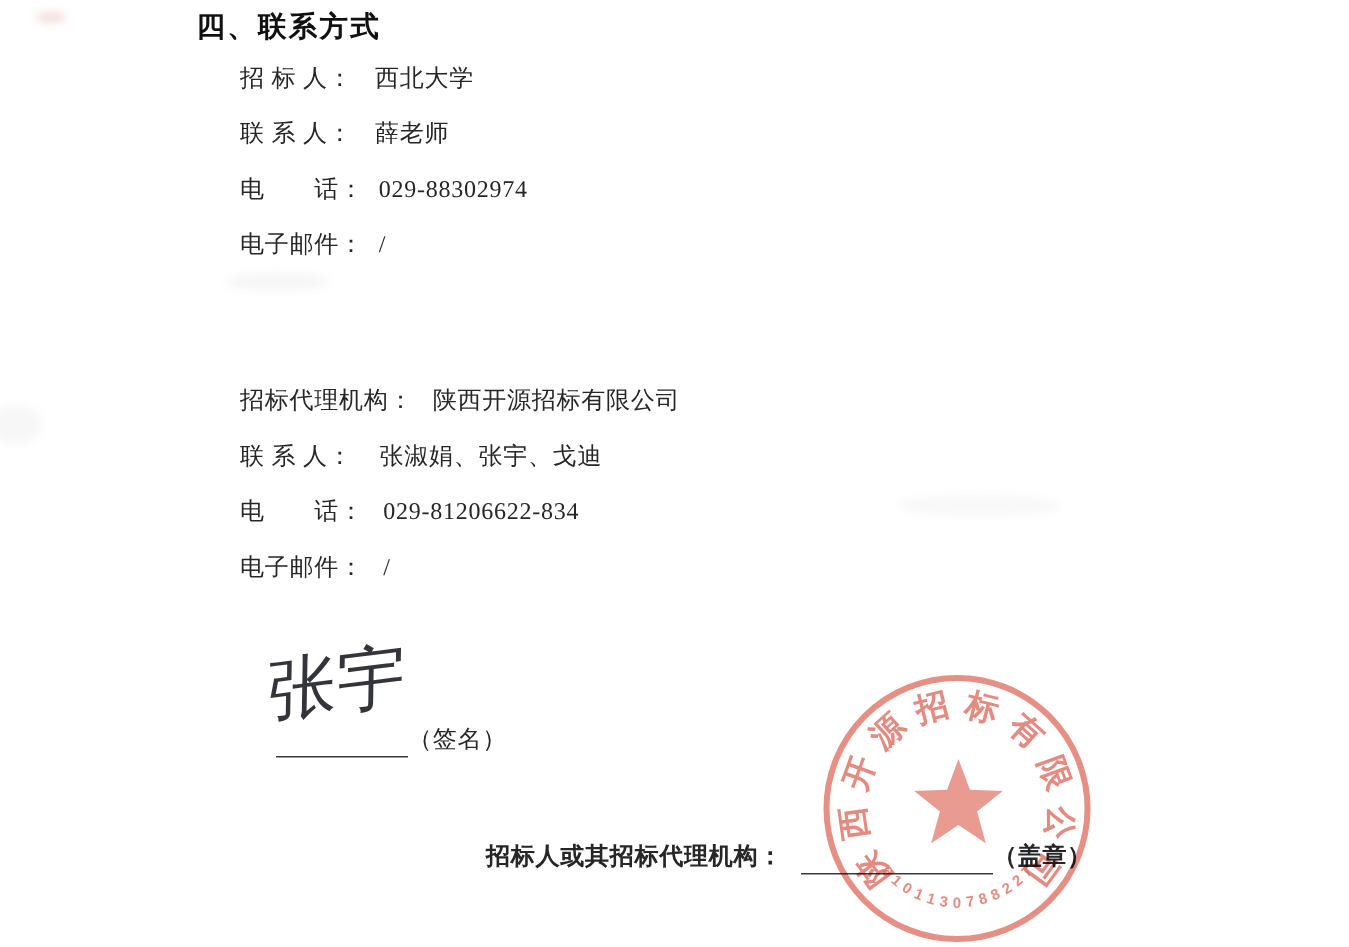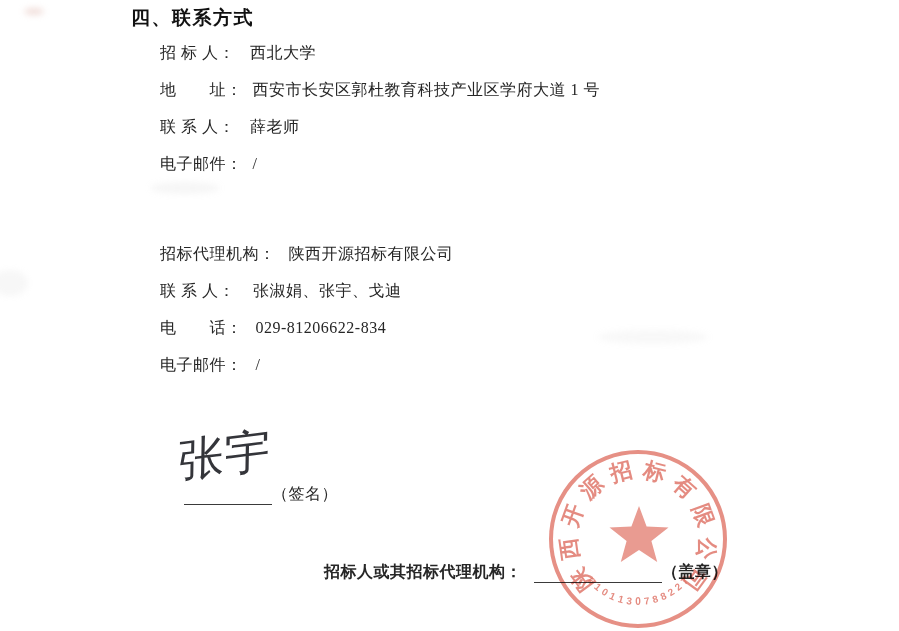--- a/index.html
+++ b/index.html
@@ -12,21 +12,21 @@
     color:#262626;
   }
   .section-title{
     position:absolute;left:131px;top:5px;
     font-family:"Liberation Sans","DejaVu Sans",sans-serif;
     font-weight:bold;font-size:19px;letter-spacing:1.5px;color:#111;
     margin:0;
   }
   .contact-block{position:absolute;left:160px;}
   .block-tenderer{top:43px;}
-  .block-agency{top:244px;}
+  .block-agency{top:258px;}
   .c-row{height:20px;line-height:20px;margin-bottom:17px;font-size:16px;white-space:nowrap;}
   .c-row .lbl{display:inline-block;min-width:80px;letter-spacing:.5px;}
   .c-row .val{margin-left:6px;letter-spacing:.5px;text-align:center;}
   .block-agency .c-row .val{margin-left:9px;}
   .sig-row{
     position:absolute;left:160px;top:482px;
     font-size:16px;line-height:22px;white-space:nowrap;letter-spacing:.5px;
   }
   .org-row{
     position:absolute;left:324px;top:560px;
@@ -71,26 +71,26 @@
   <div class="smudge sm4"></div>
 
   <h2 class="section-title">四、联系方式</h2>
 
   <div class="contact-block block-tenderer">
     <div class="c-row">
       <span class="lbl">招 标 人：</span>
       <span class="val">西北大学</span>
     </div>
     <div class="c-row">
-      <span class="lbl">地　　址：</span>
-      <span class="val">西安市长安区郭杜教育科技产业区学府大道 1 号</span>
+      <span class="lbl">联 系 人：</span>
+      <span class="val">薛老师</span>
     </div>
     <div class="c-row">
-      <span class="lbl">联 系 人：</span>
-      <span class="val">薛老师</span>
+      <span class="lbl">电　　话：</span>
+      <span class="val">029-88302974</span>
     </div>
     <div class="c-row">
       <span class="lbl">电子邮件：</span>
       <span class="val">/</span>
     </div>
   </div>
 
   <div class="contact-block block-agency">
     <div class="c-row">
       <span class="lbl">招标代理机构：</span>

